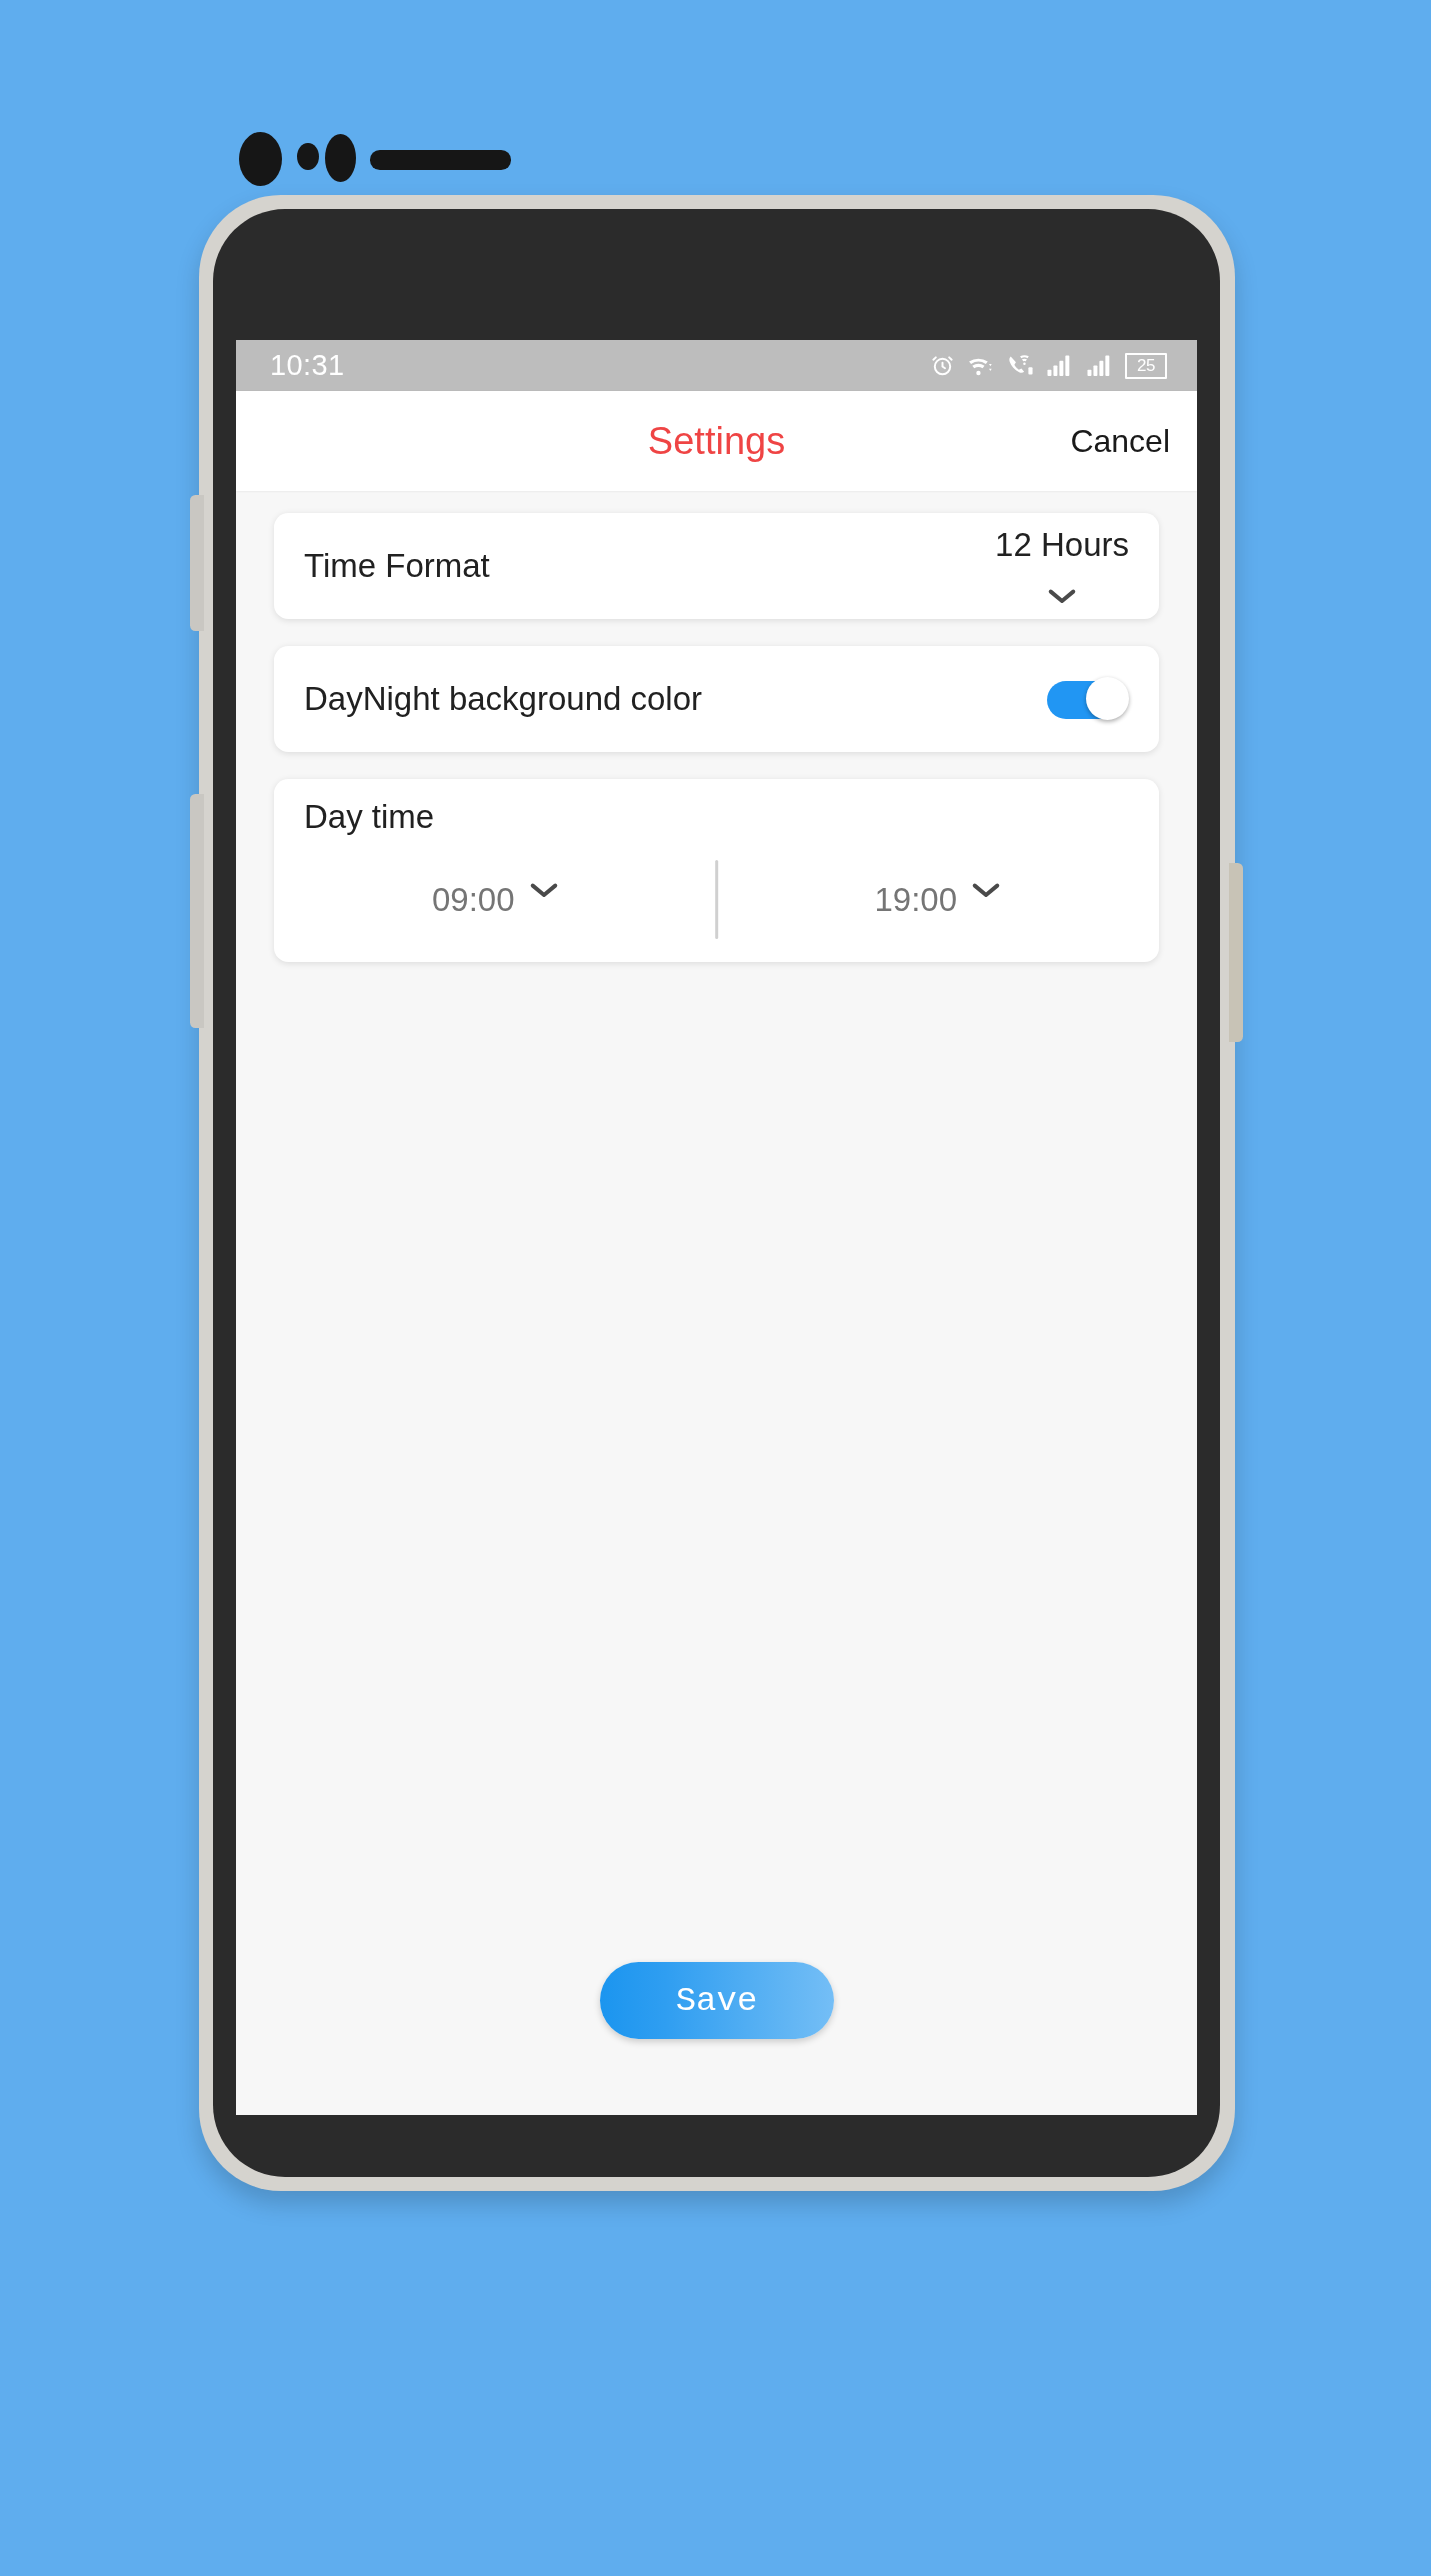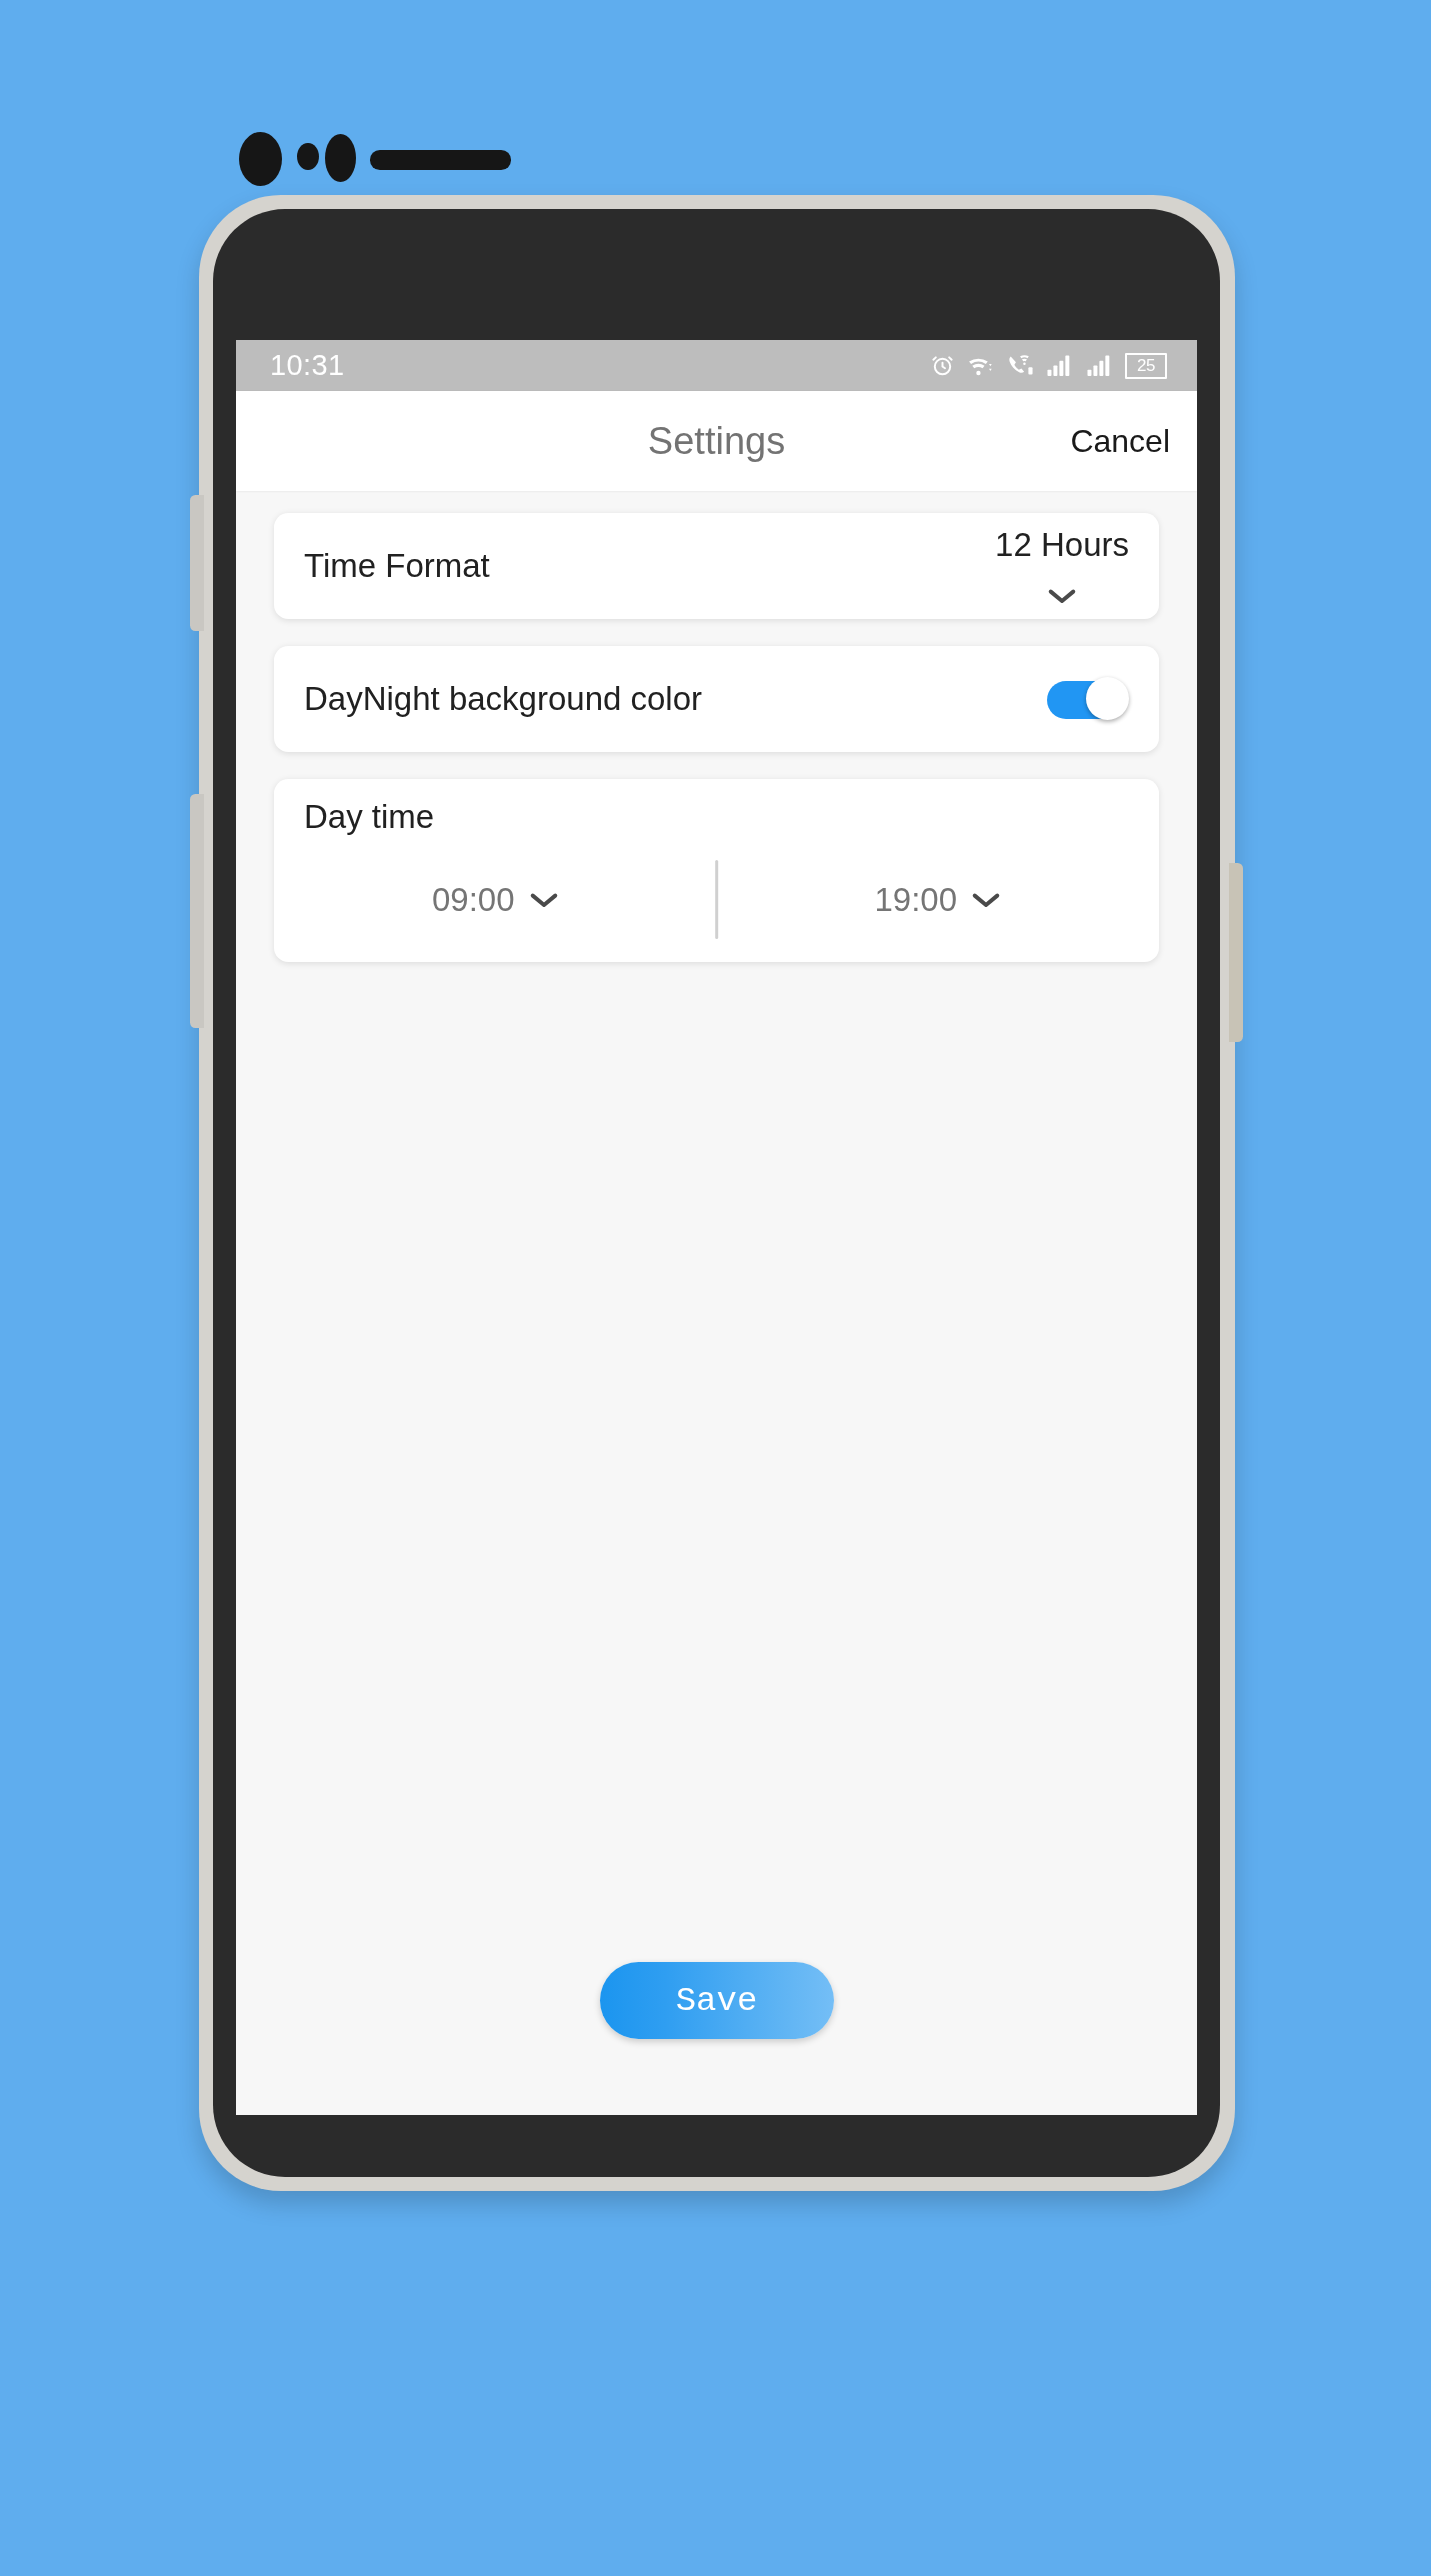--- a/index.html
+++ b/index.html
@@ -155,21 +155,21 @@
     height: 100px;
     background: #ffffff;
     display: flex;
     align-items: center;
     justify-content: center;
     box-shadow: 0 0.9px 2.7px rgba(0,0,0,0.10);
     z-index: 3;
   }
   .app-title {
     font-size: 38px;
-    color: #737373;
+    color: #ef4444;
     font-weight: 400;
   }
   .cancel-btn {
     position: absolute;
     right: 27px;
     top: 50%;
     transform: translateY(-50%);
     font-size: 32px;
     color: #1a1a1a;
     cursor: pointer;
@@ -266,21 +266,21 @@
   }
   .time-row {
     display: flex;
     align-items: center;
     position: relative;
     height: 70px;
   }
   .time-half {
     flex: 1;
     display: flex;
-    align-items: center;
+    align-items: flex-start;
     justify-content: center;
     gap: 14px;
     cursor: pointer;
   }
   .time-value {
     font-size: 33px;
     color: #757575;
   }
   .time-chev path { stroke: #4a4a4a; }
   .time-divider {

